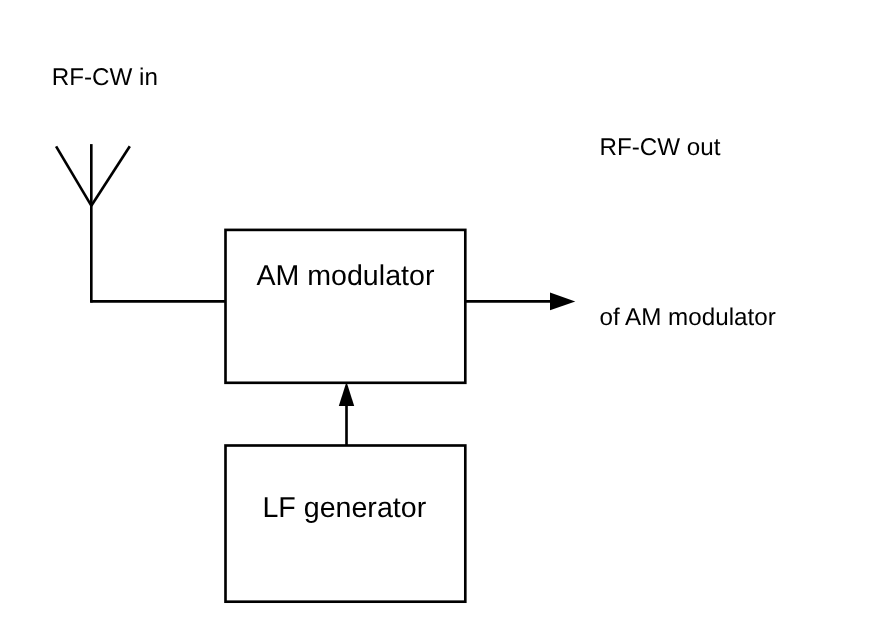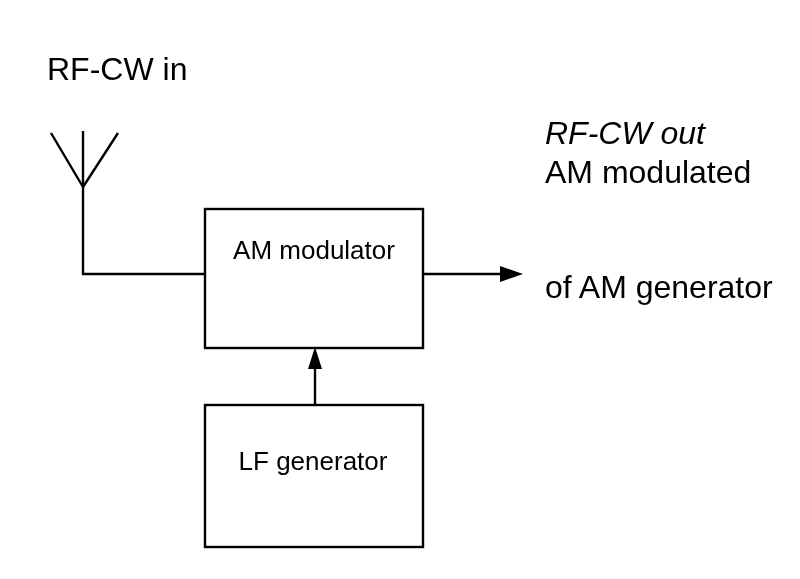--- a/index.html
+++ b/index.html
@@ -29,31 +29,31 @@
   .dtext {
     position: absolute;
     font-family: "Liberation Sans", sans-serif;
     font-size: 26px;
     line-height: 31px;
     color: #000000;
     white-space: nowrap;
     letter-spacing: 0px;
   }
   .annotation {
-    font-size: 32px;
+    font-size: 22px;
   }
   .block-label {
     font-size: 26px;
     text-align: center;
   }
   
   #label-rf-in-line1 { left: 47px;  top: 54px; }
   #label-rf-in-line2 { left: 47px;  top: 85px; }
   
-  #label-rf-out-line1 { left: 545px; top: 118px; font-style: italic; }
+  #label-rf-out-line1 { left: 545px; top: 118px; }
   #label-rf-out-line2 { left: 545px; top: 157px; }
   #label-dest-line1   { left: 545px; top: 233px; }
   #label-dest-line2   { left: 545px; top: 272px; }
   
   #label-am-modulator {
     left: 205px;
     top: 235px;
     width: 218px;
   }
   #label-lf-generator {
@@ -92,20 +92,19 @@
     <g>
       <line x1="422" y1="274" x2="503" y2="274" stroke="#000000" stroke-width="2.4" stroke-linecap="butt"></line>
       <polygon points="523,274 500,266 500,282" fill="#000000"></polygon>
     </g>
 
   </svg>
 
   <div class="dtext annotation" id="label-rf-in-line1">RF-CW in</div>
 
   <div class="dtext annotation" id="label-rf-out-line1">RF-CW out</div>
-  <div class="dtext annotation" id="label-rf-out-line2">AM modulated</div>
 
-  <div class="dtext annotation" id="label-dest-line2">of AM generator</div>
+  <div class="dtext annotation" id="label-dest-line2">of AM modulator</div>
 
   <div class="dtext block-label" id="label-am-modulator">AM modulator</div>
   <div class="dtext block-label" id="label-lf-generator">LF generator</div>
 
 </div>
 
 </body></html>

